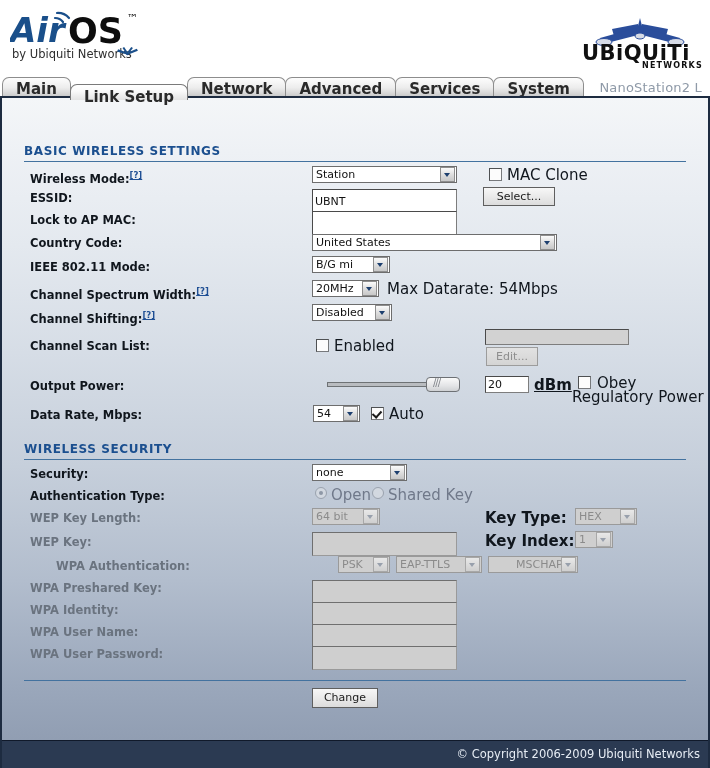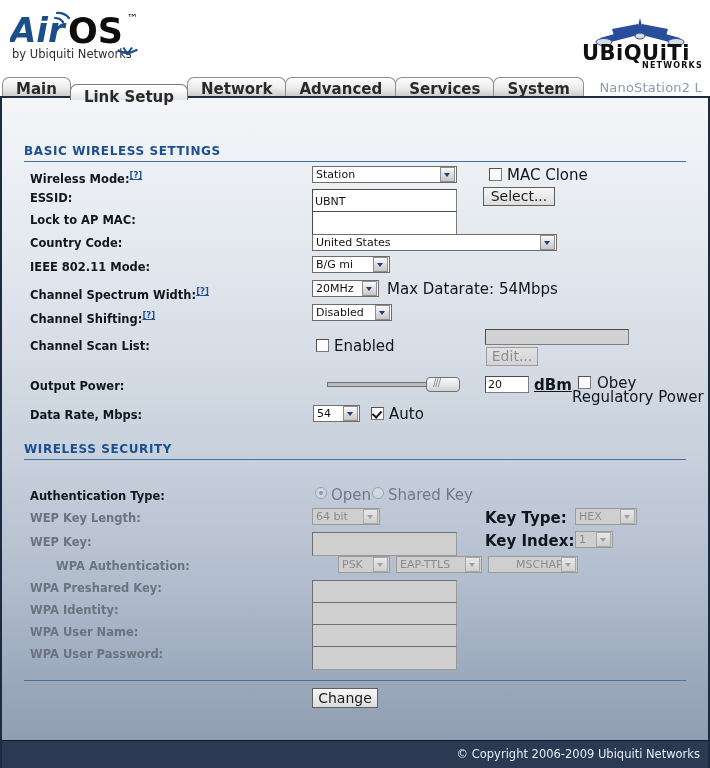--- a/index.html
+++ b/index.html
@@ -223,21 +223,21 @@
   .sel.disabled .arrow { background: linear-gradient(to bottom,#e8e8e8,#cfcfcf); border-color:#a8a8a8; }
   .sel.disabled .arrow::after { border-top-color: #98a0ac; }
 
   
   .btn {
     position: absolute;
     box-sizing: border-box;
     border: 1px solid #5f5f5f;
     background: linear-gradient(to bottom, #f7f7f7 0%, #eaeaea 50%, #dcdcdc 100%);
     font-family: "DejaVu Sans", "Liberation Sans", sans-serif;
-    font-size: 14px;
+    font-size: 11px;
     color: #1a1a1a;
     text-align: center;
     cursor: pointer;
     line-height: 17px;
     height: 19px;
   }
   .btn.disabled { color: #8e8e8e; border-color: #9c9c9c;
     background: linear-gradient(to bottom,#e2e2e2,#d4d4d4); }
 
   
@@ -470,20 +470,27 @@
         <div class="sel" style="left:311px; top:-2px; width:47px;">
           <span class="val">54</span>
           <span class="arrow"></span>
         </div>
         <div class="chk checked" style="left:369px; top:0px;"></div>
         <div class="inl" style="left:387px; top:1px;">Auto</div>
       </div>
 
       <div class="section-title" style="top:344px;">WIRELESS SECURITY</div>
 
+      <div class="row" style="top:368px;">
+        <div class="lbl">Security:</div>
+        <div class="sel" style="left:310px; top:-2px; width:95px;">
+          <span class="val">none</span>
+          <span class="arrow"></span>
+        </div>
+      </div>
 
       <div class="row" style="top:390px;">
         <div class="lbl">Authentication Type:</div>
         <div class="rad sel-on" style="left:313px; top:-1px;"></div>
         <div class="inl dim" style="left:329px; top:1px;">Open</div>
         <div class="rad" style="left:370px; top:-1px;"></div>
         <div class="inl dim" style="left:386px; top:1px;">Shared Key</div>
       </div>
 
       <div class="row" style="top:412px;">

